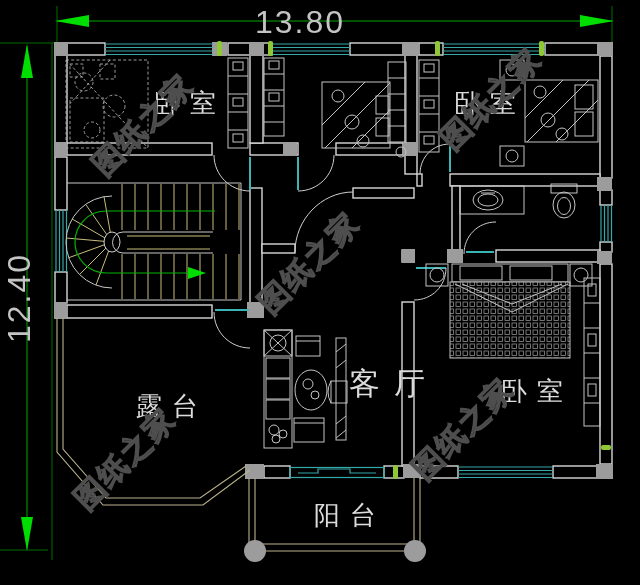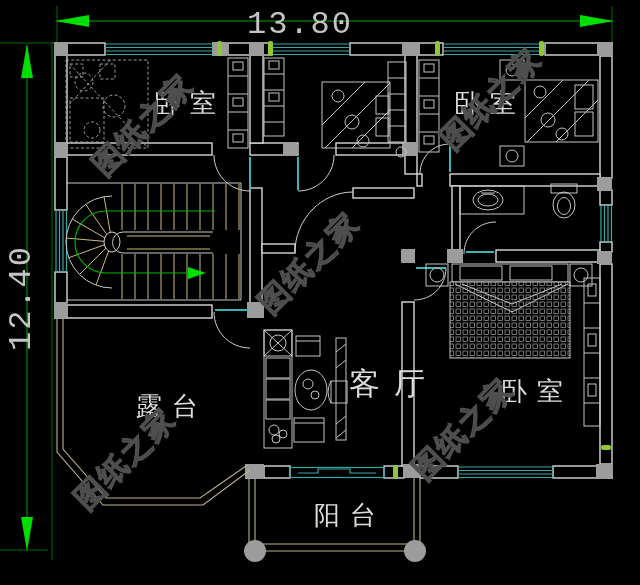--- a/index.html
+++ b/index.html
@@ -1,17 +1,17 @@
 <!DOCTYPE html>
 <html><head>
 <meta charset="utf-8">
 <style>
   html,body{margin:0;padding:0;background:#000;}
   .stage{position:relative;width:640px;height:585px;background:#000;overflow:hidden;
-         font-family:Liberation Mono, monospace;}
+         font-family:Liberation Sans, sans-serif;}
   svg{position:absolute;left:0;top:0;}
   
   .wall{fill:#000;stroke:#d8d8d8;stroke-width:1.4;}
   .thin{stroke:#c8c8c8;stroke-width:1;fill:none;}
   .furn{stroke:#c4c4c4;stroke-width:1;fill:none;}
   .dash{stroke:#ababab;stroke-width:.9;fill:none;stroke-dasharray:3 2.2;}
   .col{fill:#9c9c9c;stroke:none;}
   .win{stroke:#35a8a8;stroke-width:1.2;fill:none;}
   .leaf{stroke:#3ab4b4;stroke-width:2;fill:none;}
   .arc{stroke:#cfcfcf;stroke-width:1;fill:none;}

